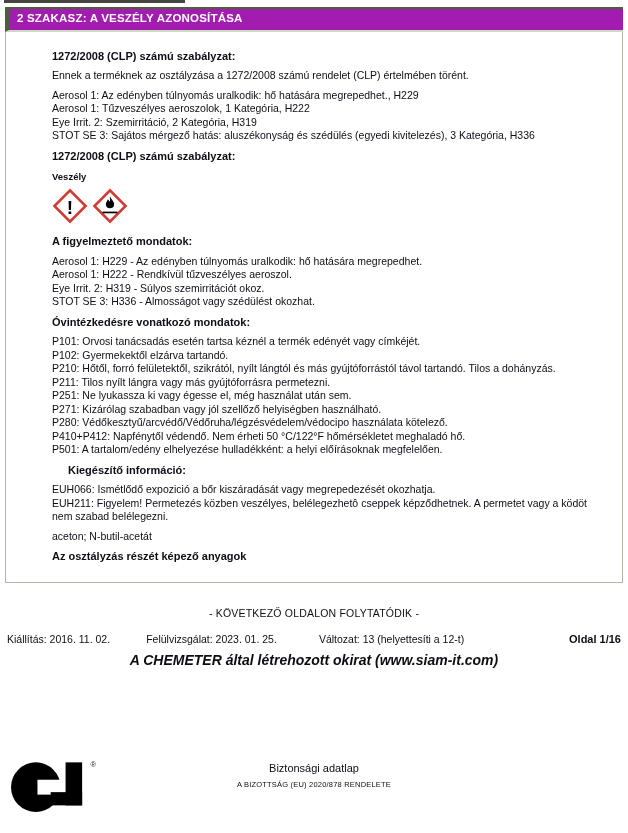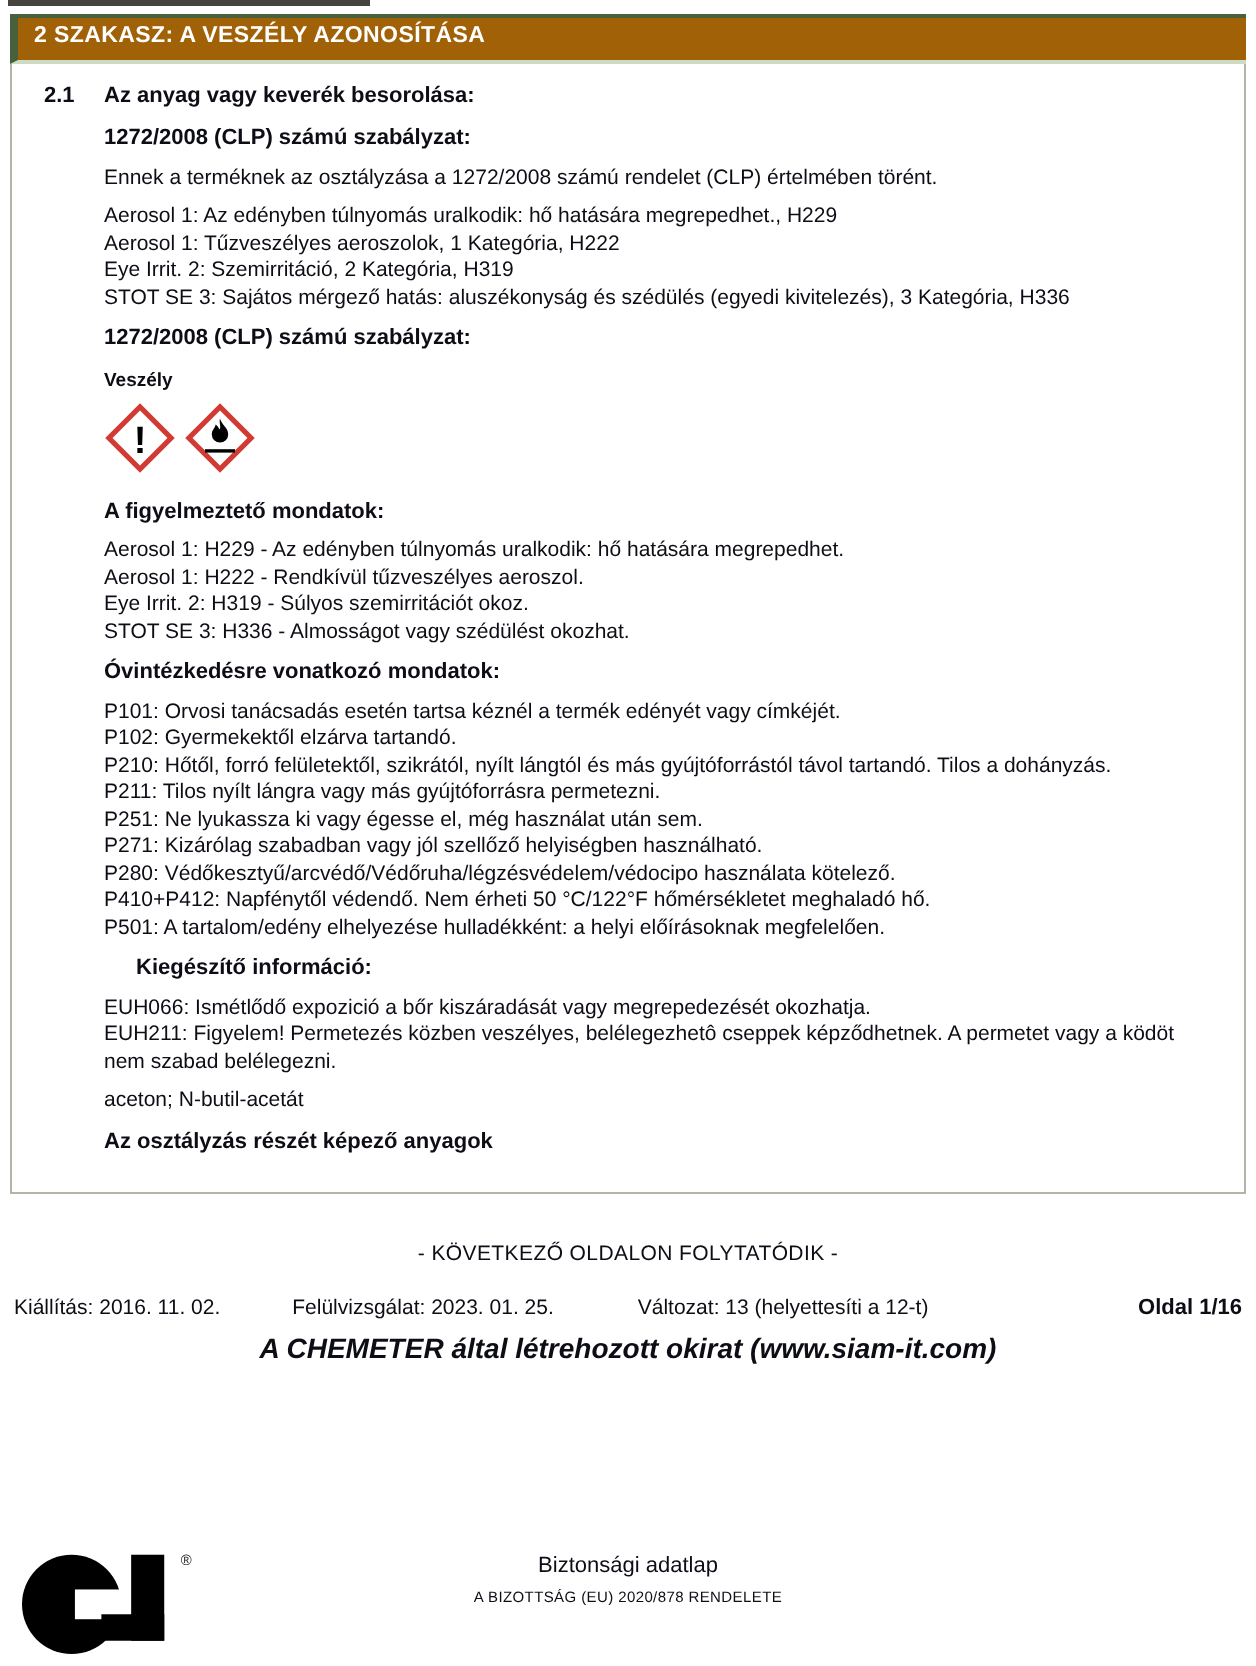--- a/index.html
+++ b/index.html
@@ -6,21 +6,21 @@
   html,body { background:#fff; }
   body {
     width:628px; height:833px; overflow:hidden; position:relative;
     font-family:"Liberation Sans","DejaVu Sans",sans-serif;
     font-size:10.5px; line-height:13.5px; color:#0d0d16;
     -webkit-font-smoothing:antialiased;
   }
   .top-strip { position:absolute; top:0; left:4px; width:181px; height:3px; background:#45453f; }
 
   .section-bar {
-    margin:7px 5px 0 5px; background:#a16207; color:#fff;
+    margin:7px 5px 0 5px; background:#a21caf; color:#fff;
     font-weight:bold; font-size:11.5px; padding:3px 8px 4px 8px;
     border-top:2px solid #49603c; border-left:4px solid #49603c;
     border-bottom:2px solid #cfdac3; letter-spacing:.2px;
   }
   .content-box {
     margin:0 5px; border-left:1px solid #b5b4a9; border-right:1px solid #b5b4a9;
     border-bottom:1px solid #b5b4a9; background:#fff; padding:10px 16px 18px 16px;
   }
   .row { display:flex; }
   .num { width:30px; flex:0 0 30px; font-weight:bold; font-size:11px; }
@@ -50,24 +50,20 @@
 <body>
 
 <div class="top-strip"></div>
 
 <div class="section-bar">
   <span>2 SZAKASZ: A VESZÉLY AZONOSÍTÁSA</span>
 </div>
 
 <div class="content-box">
 
-  <div class="row">
-    <div class="num">2.1</div>
-    <div class="sec-title">Az anyag vagy keverék besorolása:</div>
-  </div>
 
   <div class="indent para" style="margin-top:8px;">
     <div class="bold-head">1272/2008 (CLP) számú szabályzat:</div>
   </div>
   <div class="indent para">Ennek a terméknek az osztályzása a 1272/2008 számú rendelet (CLP) értelmében törént.</div>
 
   <div class="indent para tight">
     <div>Aerosol 1: Az edényben túlnyomás uralkodik: hő hatására megrepedhet., H229</div>
     <div>Aerosol 1: Tűzveszélyes aeroszolok, 1 Kategória, H222</div>
     <div>Eye Irrit. 2: Szemirritáció, 2 Kategória, H319</div>

